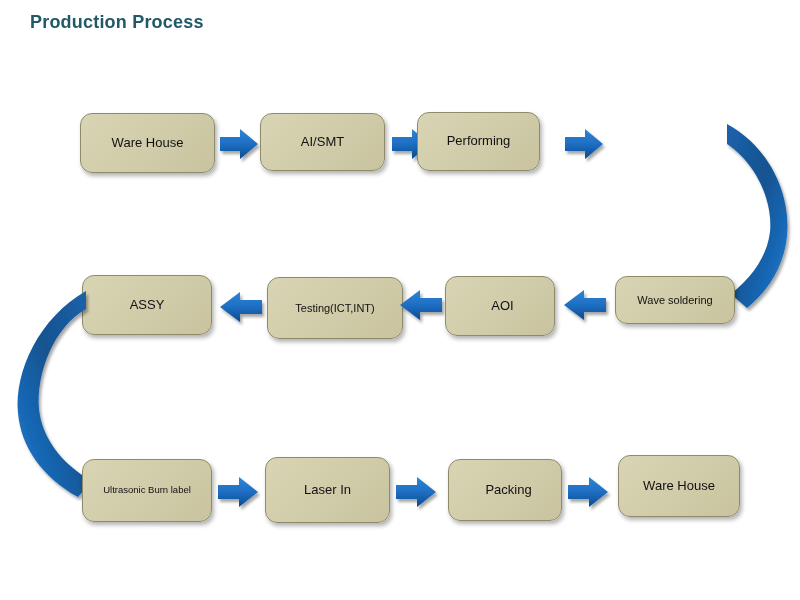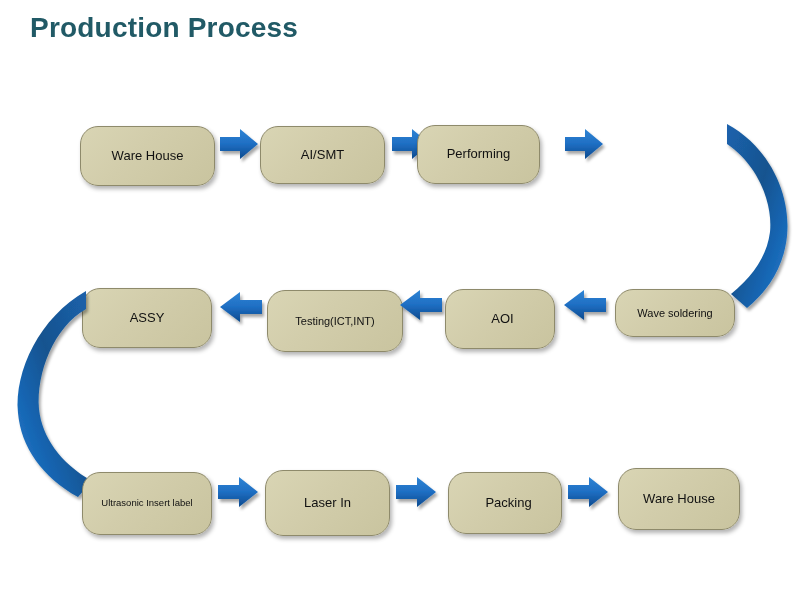--- a/index.html
+++ b/index.html
@@ -18,45 +18,44 @@
     width: 800px;
     height: 600px;
     background: #ffffff;
   }
 
   
   #page-title {
     position: absolute;
     left: 30px;
     top: 12px;
-    font-size: 28px;
+    font-size: 18px;
     font-weight: bold;
     color: #215a66;
     letter-spacing: 0.2px;
     white-space: nowrap;
   }
 
   
   .node {
     position: absolute;
     box-sizing: border-box;
     border: 1px solid #8e8a6b;
-    border-radius: 18px;
+    border-radius: 12px;
     background: linear-gradient(135deg, #d9d5b4 0%, #d2cdab 42%, #c9c49f 100%);
     box-shadow: 2px 3px 4px rgba(0,0,0,0.30);
     display: flex;
     align-items: center;
     justify-content: center;
     text-align: center;
     color: #111111;
     font-size: 13px;
     line-height: 1.15;
     padding: 2px 4px;
     user-select: none;
-    margin-top: 13px;
   }
   .node.small  { font-size: 11px; }
   .node.tiny   { font-size: 9.5px; }
 
   
   .arrow {
     position: absolute;
     width: 40px;
     height: 34px;
     overflow: visible;
@@ -175,21 +174,21 @@
       <path d="M 88,6
                C 42,32 16,86 20,128
                C 23,162 44,192 80,212
                L 94,196
                C 62,178 44,152 41,124
                C 38,88 56,42 88,24
                Z" fill="url(#curveGradL)" filter="url(#softShadow)"></path>
     </svg>
   </div>
 
-  <div class="node tiny" style="left:82px;  top:459px; width:130px; height:63px;">Ultrasonic Insert label</div>
+  <div class="node tiny" style="left:82px;  top:459px; width:130px; height:63px;">Ultrasonic Burn label</div>
 
   <div class="arrow" style="left:218px; top:475px;">
     <svg width="42" height="34" viewBox="0 0 42 34">
       <polygon points="0,10 21,10 21,2 40,17 21,32 21,24 0,24" fill="url(#agRight)" filter="url(#softShadow)"></polygon>
     </svg>
   </div>
 
   <div class="node" style="left:265px; top:457px; width:125px; height:66px;">Laser In</div>
 
   <div class="arrow" style="left:396px; top:475px;">

